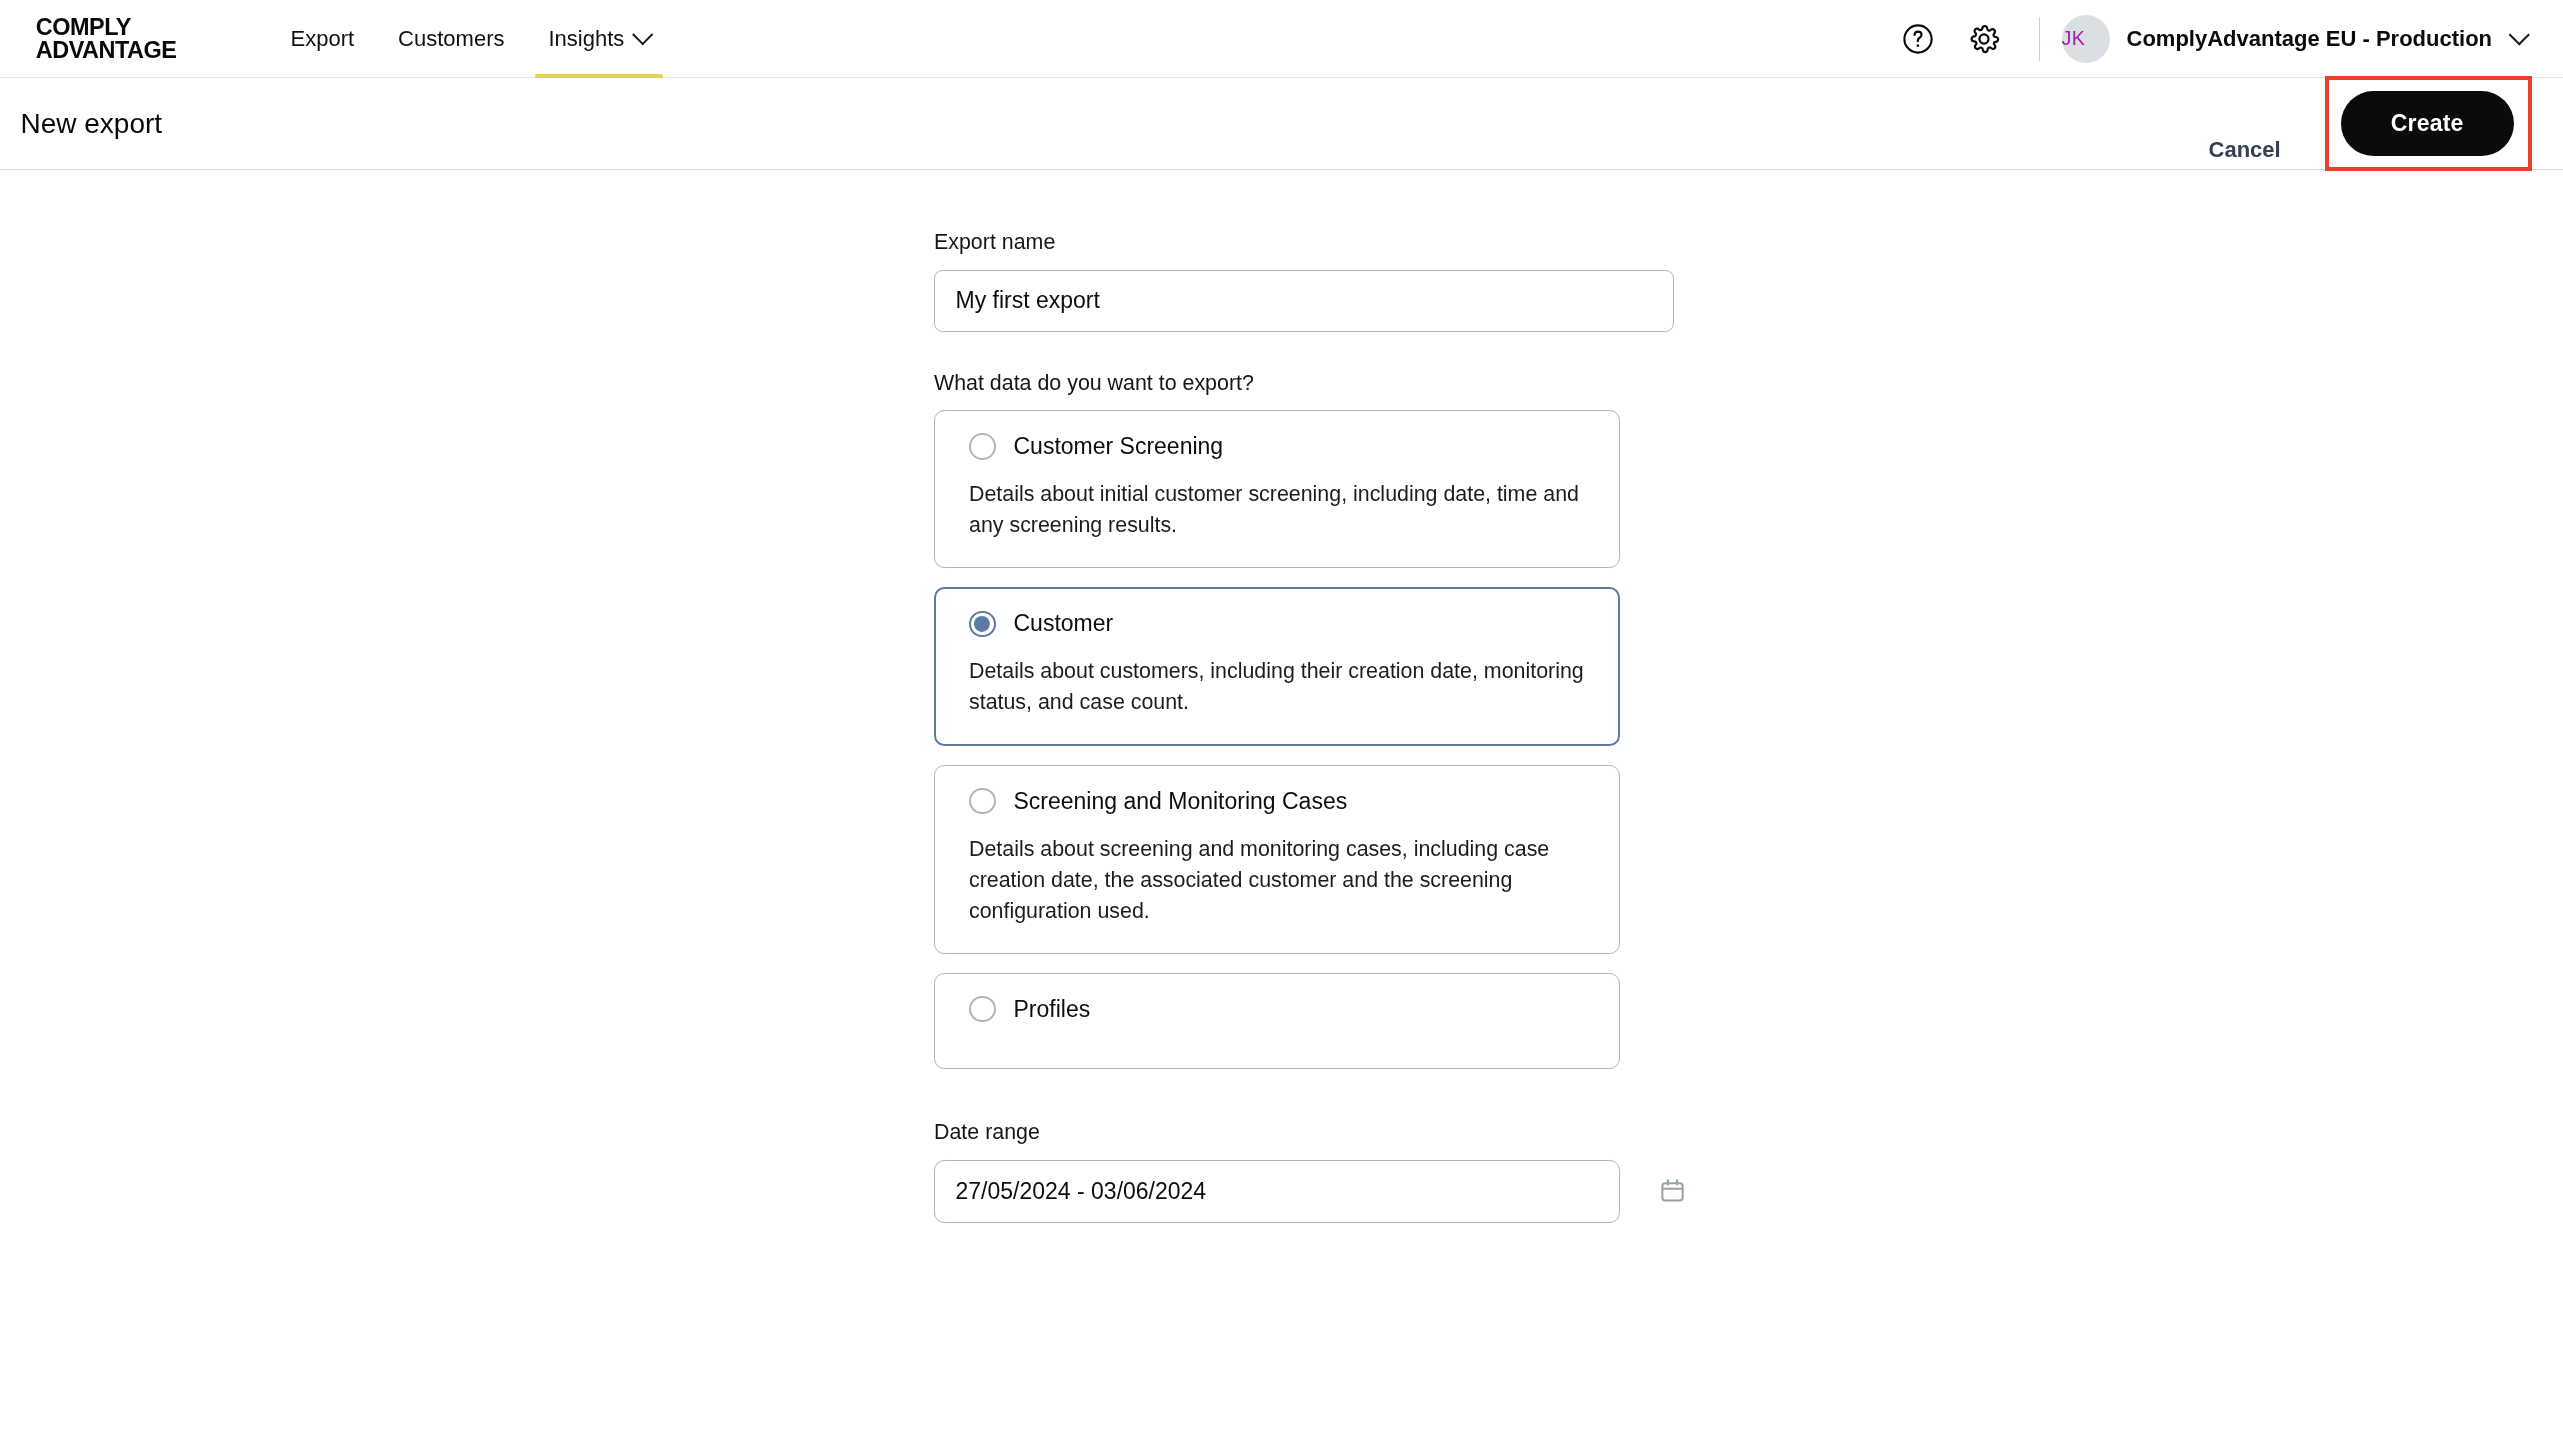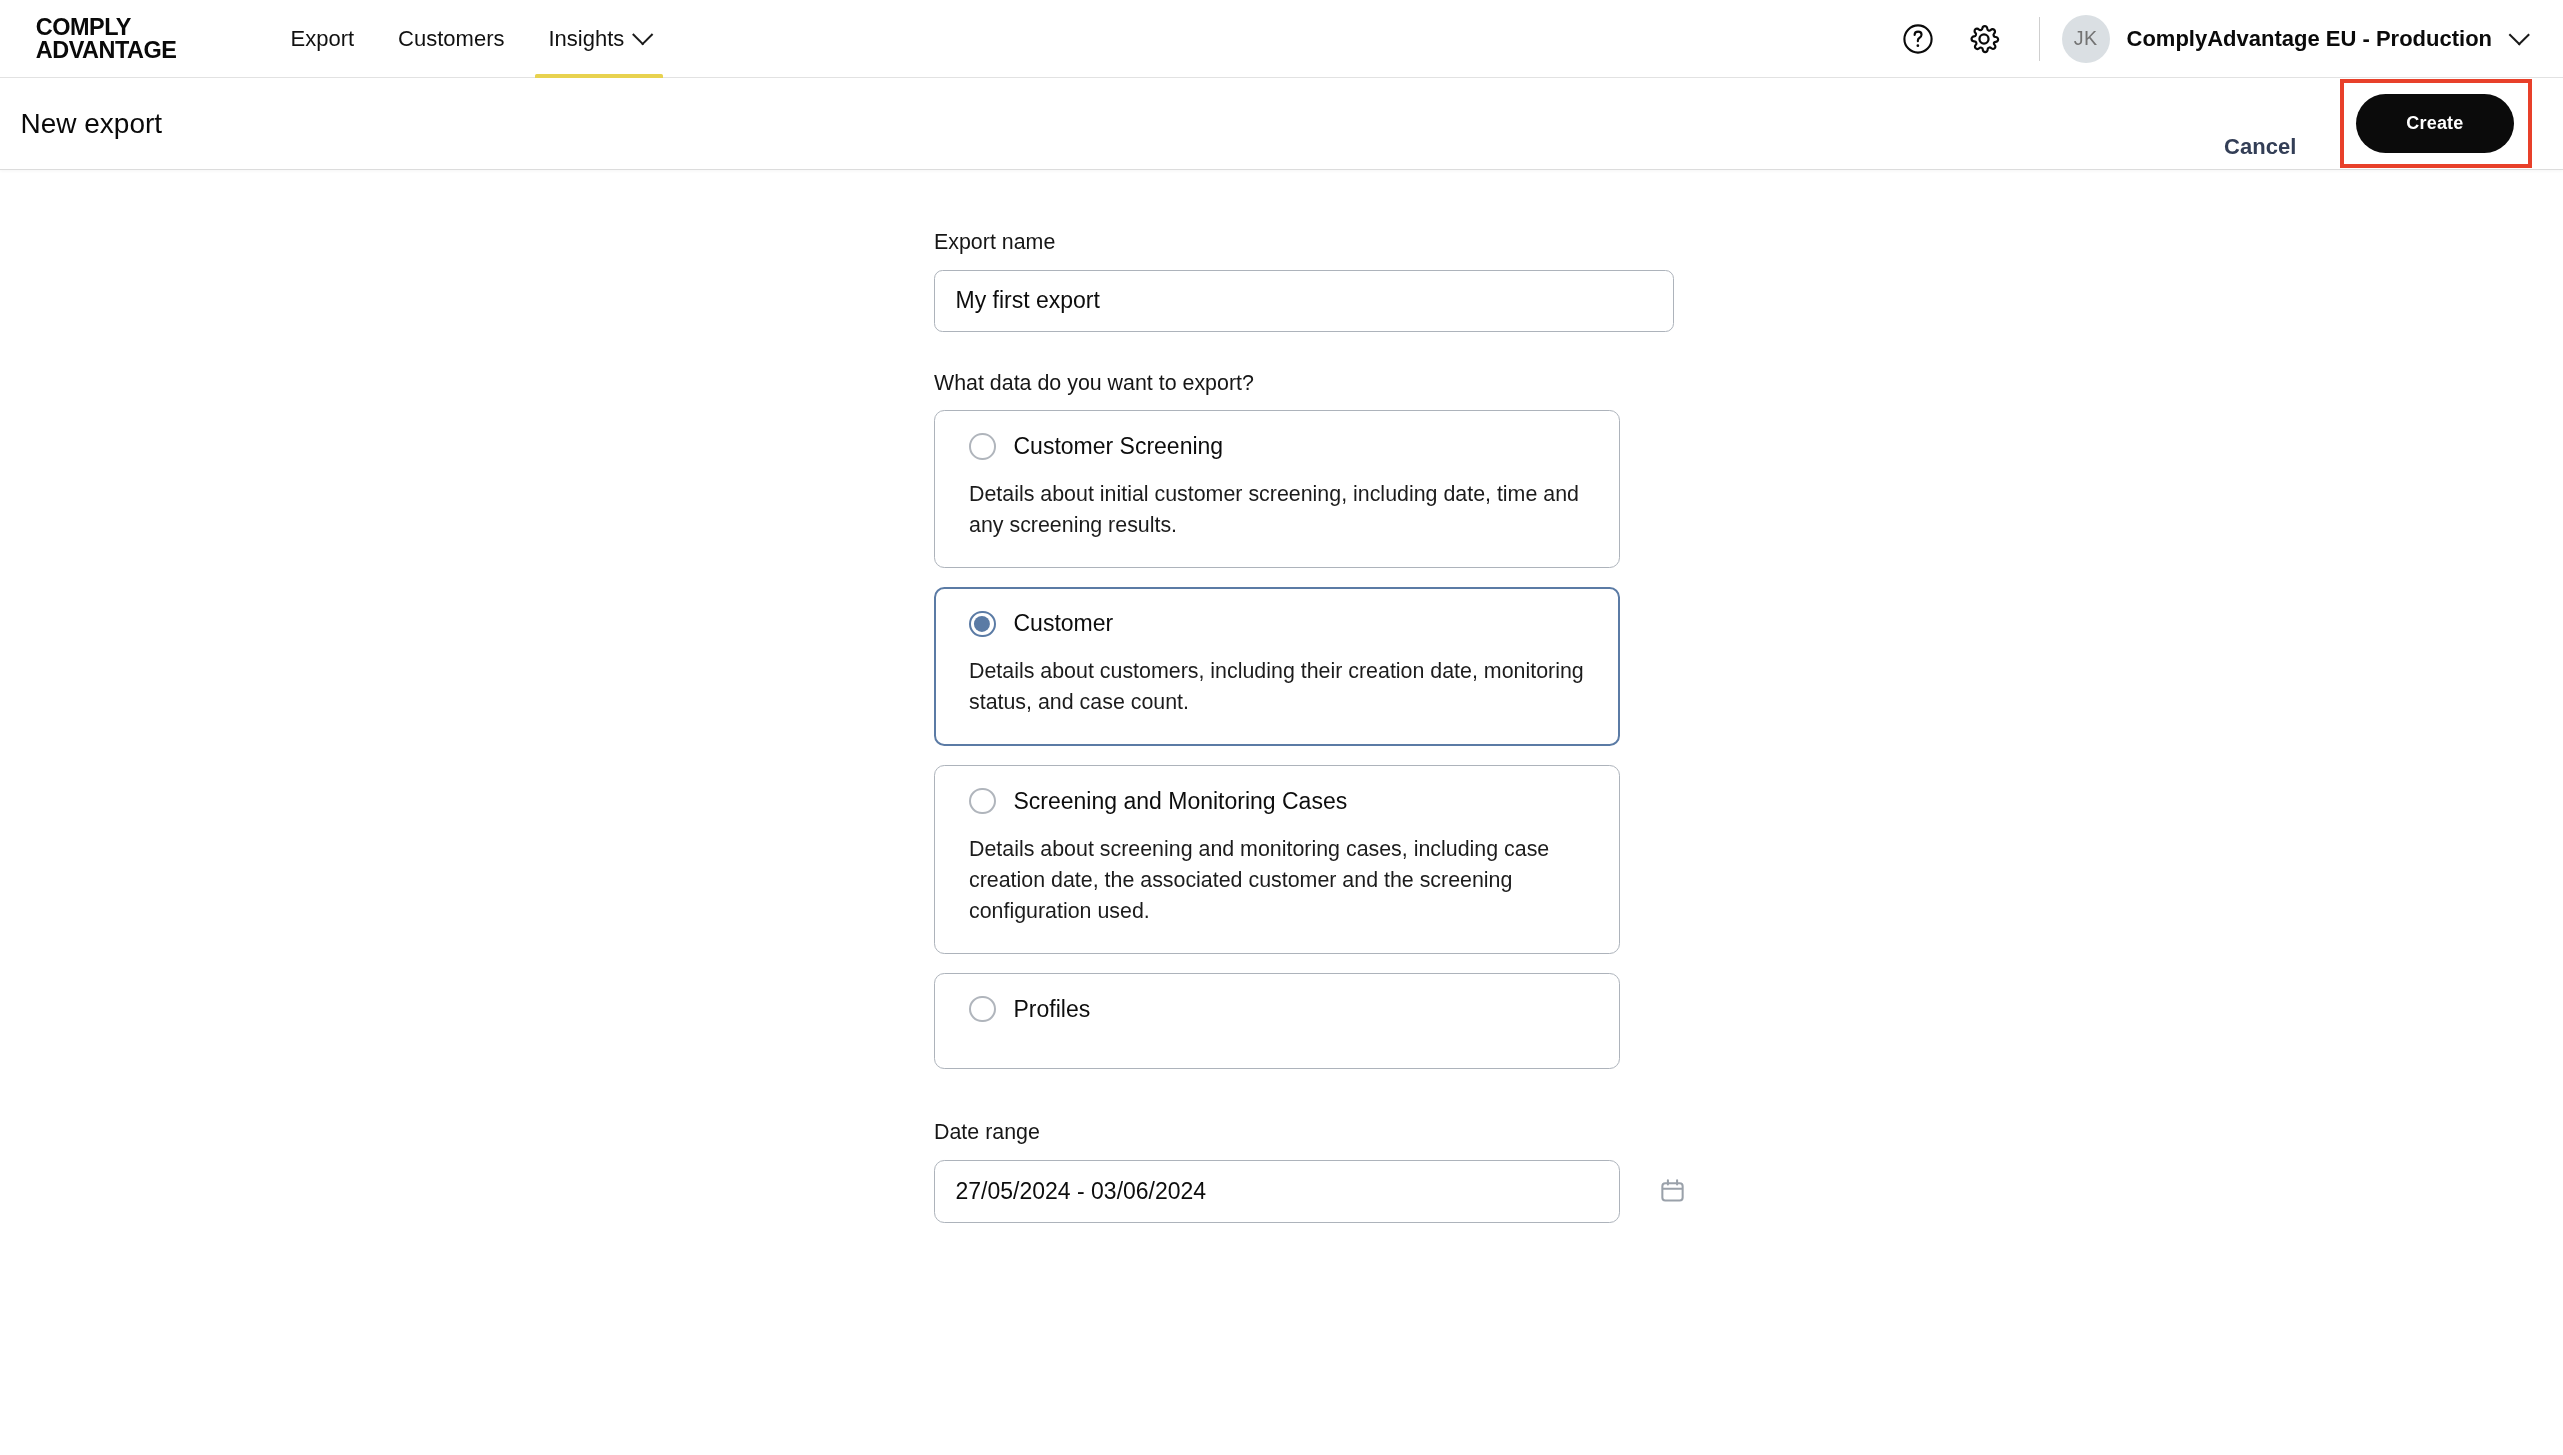--- a/index.html
+++ b/index.html
@@ -74,22 +74,22 @@
     background: #cfcfcf;
     margin: 0 22px 0 29px;
   }
   .org {
     display: flex; align-items: center; gap: 17px;
     cursor: pointer;
   }
   .avatar {
     width: 48px; height: 48px; border-radius: 50%;
     background: #dadfe3;
-    display: flex; align-items: center; justify-content: center;
-    font-size: 19.7px; color: #737373;
+    display: flex; align-items: center; justify-content: flex-start;
+    font-size: 19.7px; color: #a21caf;
     letter-spacing: 0.3px;
   }
   .orgname {
     font-size: 22px; font-weight: bold; color: #0a0a0a;
     white-space: nowrap;
   }
   .chev-sm {
     display: inline-block;
     width: 14.5px; height: 14.5px;
     border-right: 2.1px solid #1a1a1a;
@@ -127,21 +127,21 @@
   }
   .create-wrap {
     border: 4.3px solid #e8402a;
     padding: 11px 14.5px 11px 12px;
     display: inline-flex;
     background: #ffffff;
   }
   .create-btn {
     background: #0b0b0b;
     color: #ffffff;
-    font-size: 18px;
+    font-size: 23px;
     font-weight: bold;
     border: none;
     border-radius: 44px;
     padding: 19px 50px;
     cursor: pointer;
     font-family: "Liberation Sans", sans-serif;
     letter-spacing: 0.2px;
   }
 
   

